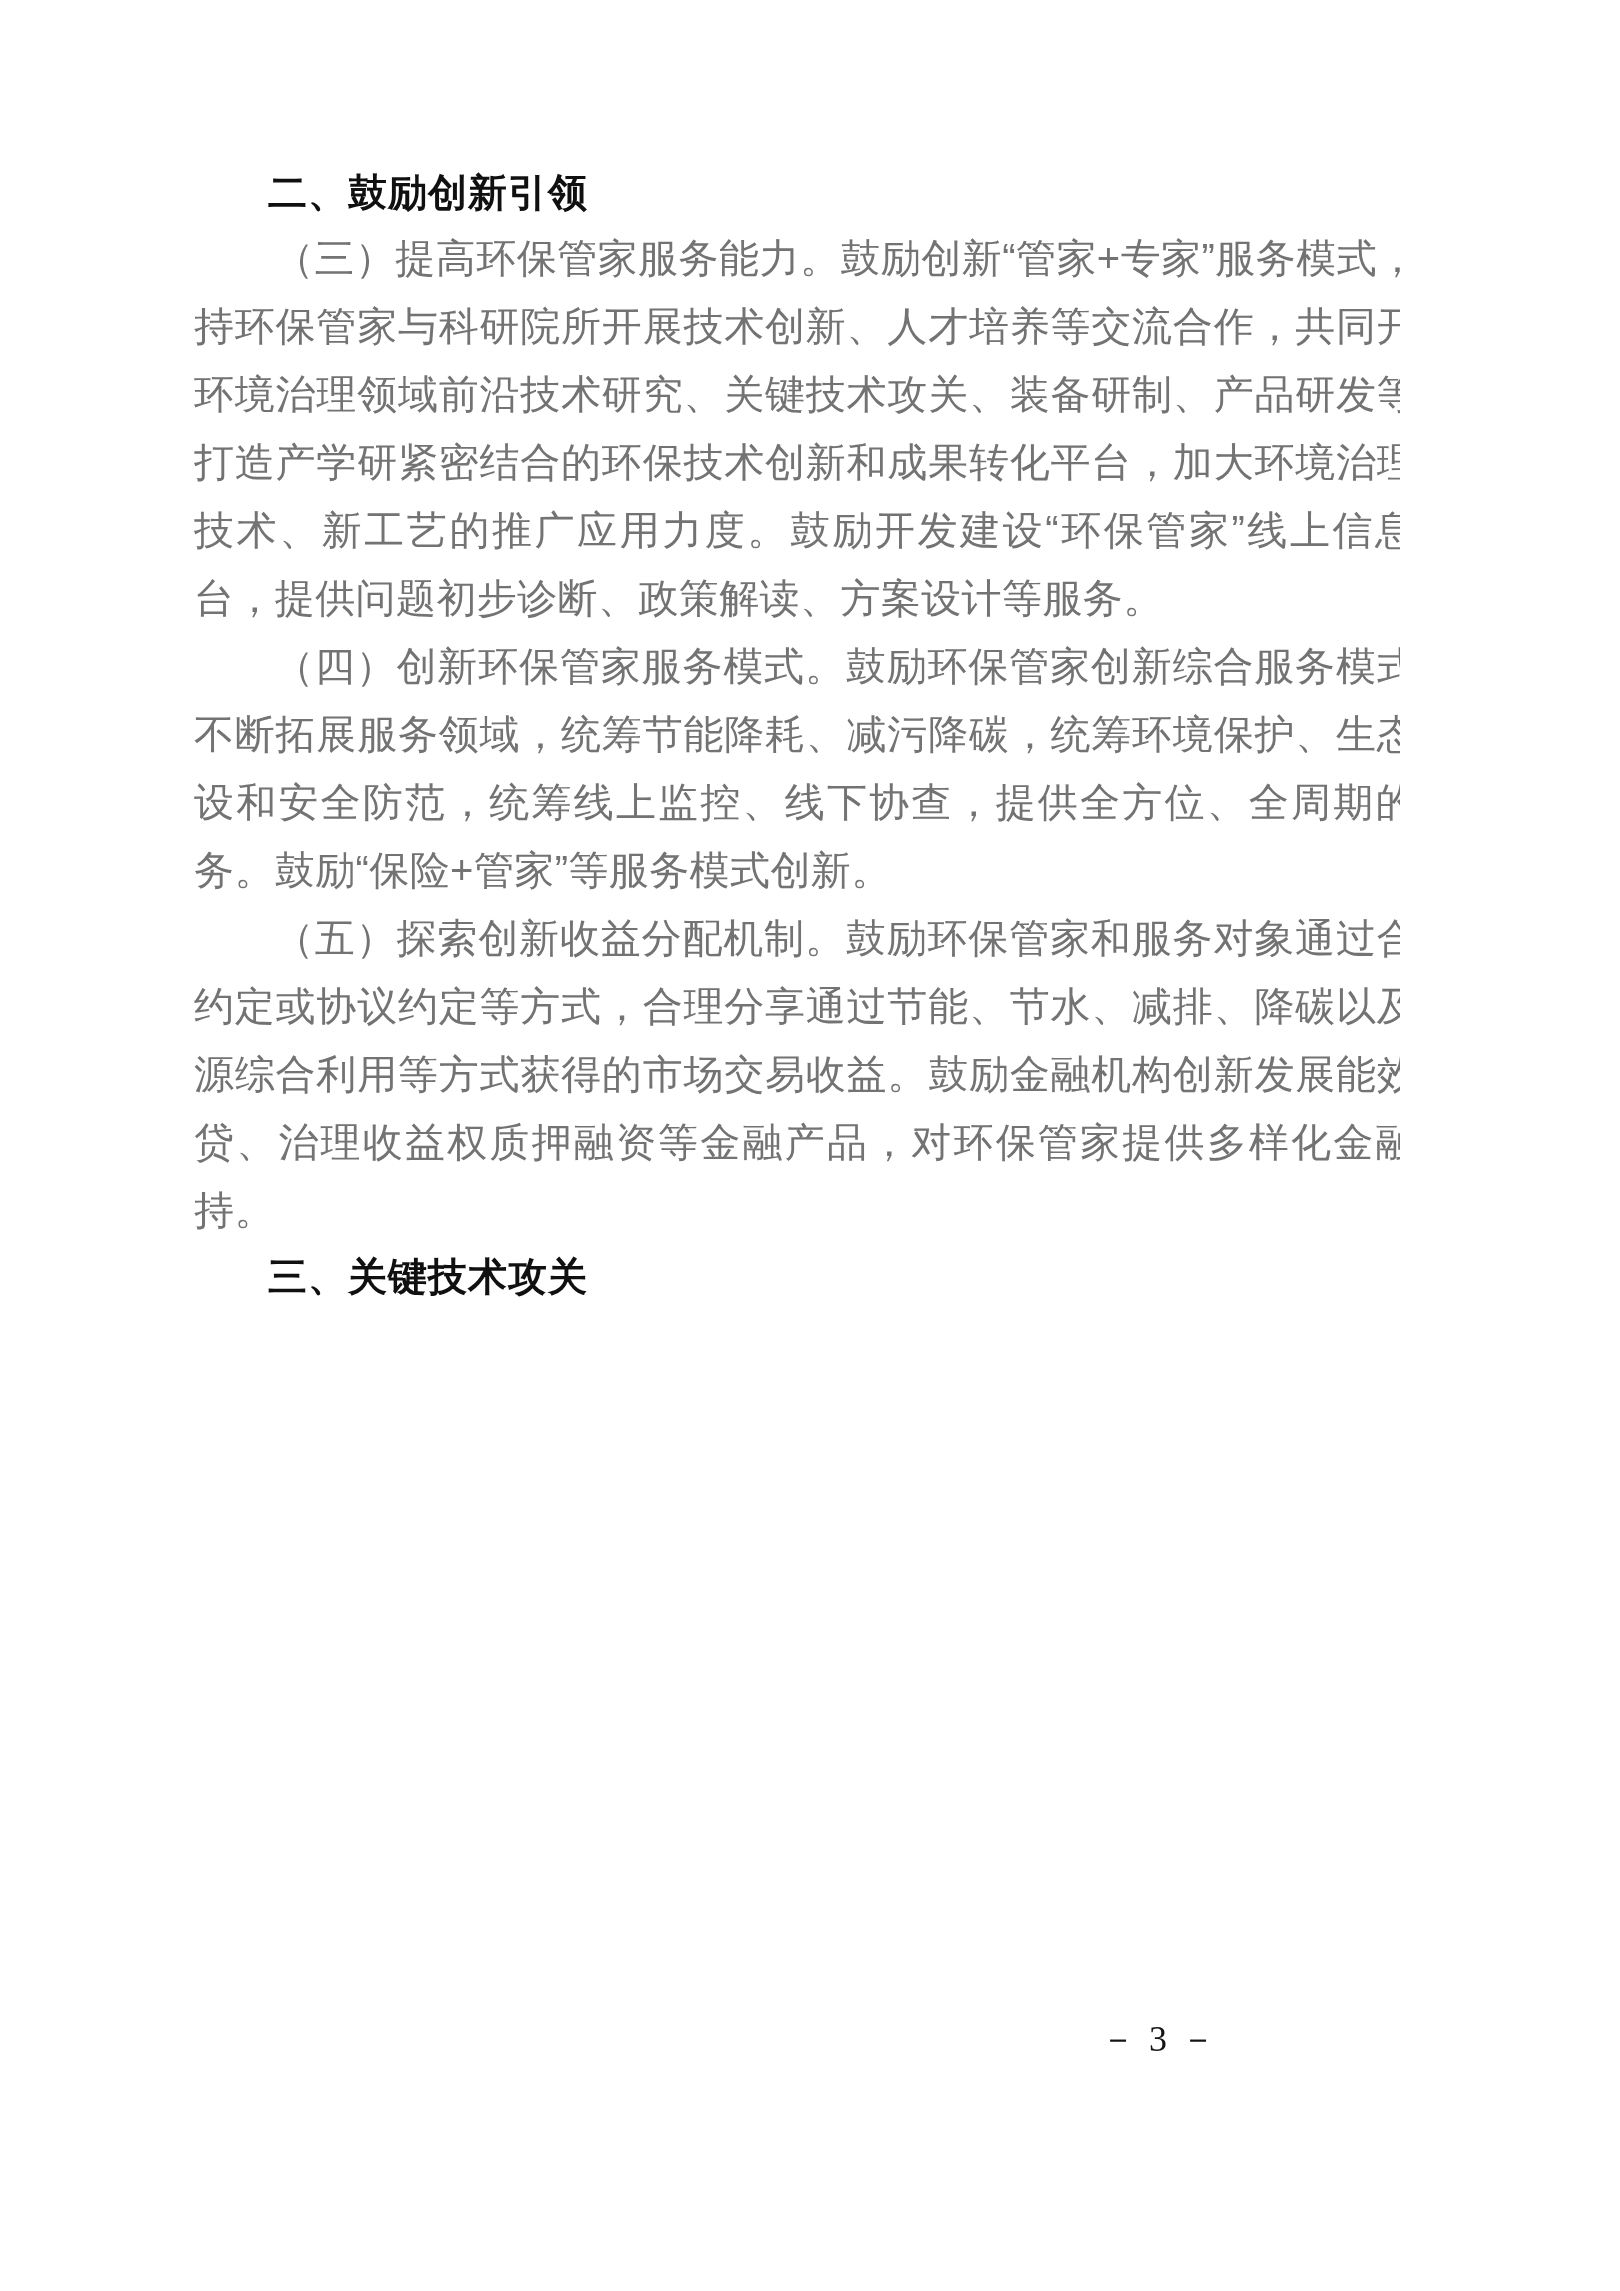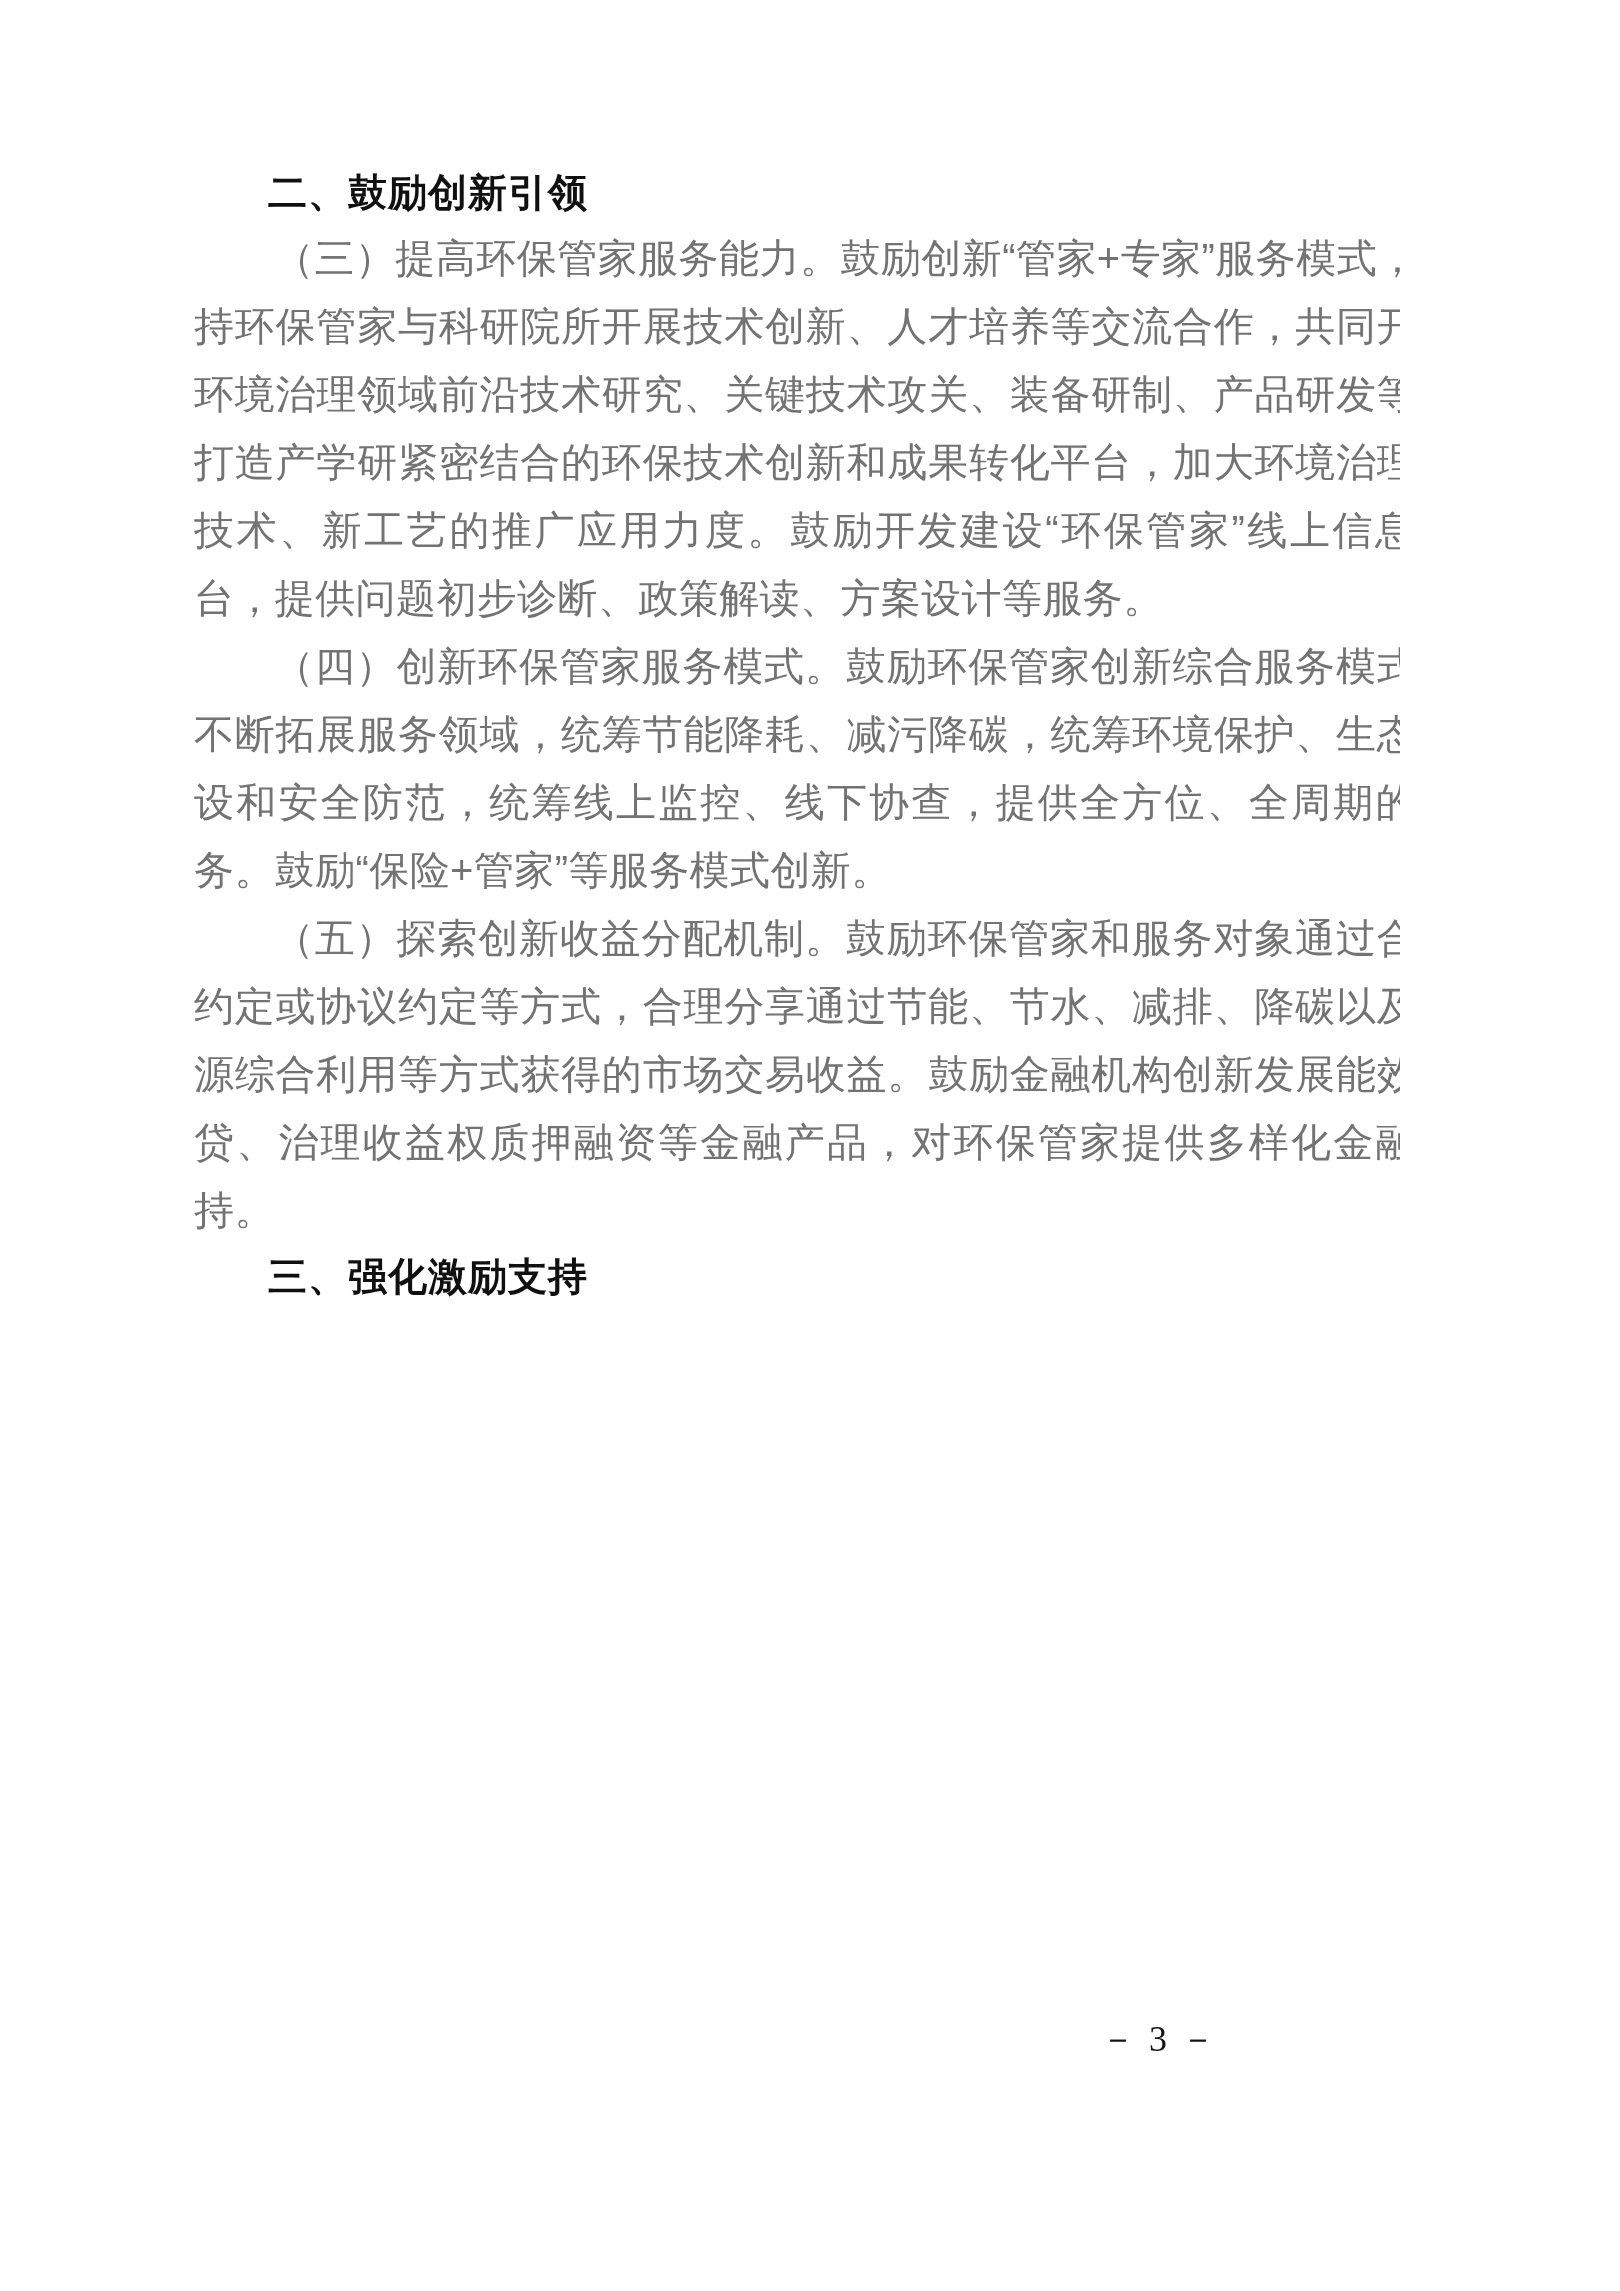--- a/index.html
+++ b/index.html
@@ -75,21 +75,21 @@
     <div class="gap-after-heading"></div>
 
     <p class="body-para">（三）提高环保管家服务能力。鼓励创新“管家+专家”服务模式，支持环保管家与科研院所开展技术创新、人才培养等交流合作，共同开展环境治理领域前沿技术研究、关键技术攻关、装备研制、产品研发等，打造产学研紧密结合的环保技术创新和成果转化平台，加大环境治理新技术、新工艺的推广应用力度。鼓励开发建设“环保管家”线上信息平台，提供问题初步诊断、政策解读、方案设计等服务。</p>
 
     <p class="body-para">（四）创新环保管家服务模式。鼓励环保管家创新综合服务模式，不断拓展服务领域，统筹节能降耗、减污降碳，统筹环境保护、生态建设和安全防范，统筹线上监控、线下协查，提供全方位、全周期的服务。鼓励“保险+管家”等服务模式创新。</p>
 
     <p class="body-para">（五）探索创新收益分配机制。鼓励环保管家和服务对象通过合同约定或协议约定等方式，合理分享通过节能、节水、减排、降碳以及资源综合利用等方式获得的市场交易收益。鼓励金融机构创新发展能效信贷、治理收益权质押融资等金融产品，对环保管家提供多样化金融支持。</p>
 
 
     <div class="gap-before-heading"></div>
-    <h2 class="section-heading">三、强化激励支持</h2>
+    <h2 class="section-heading">三、关键技术攻关</h2>
     <div class="gap-after-heading"></div>
 
 
   </div>
 
   <div class="page-number">－ 3 －</div>
 </div>
 
 
 </body></html>

